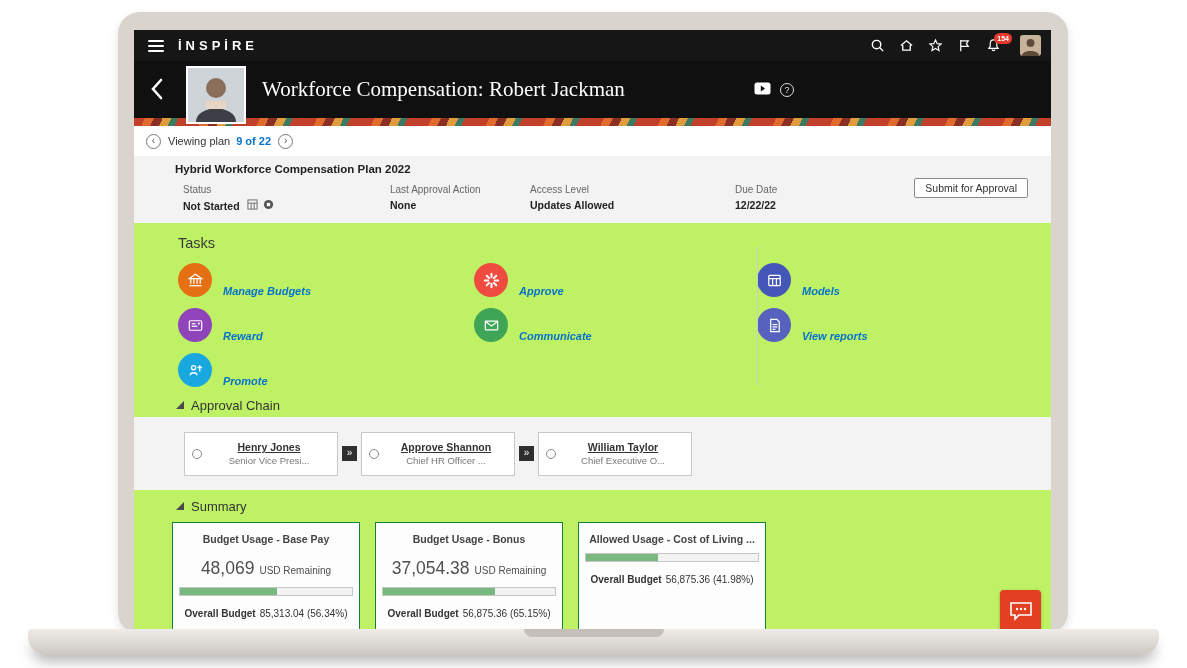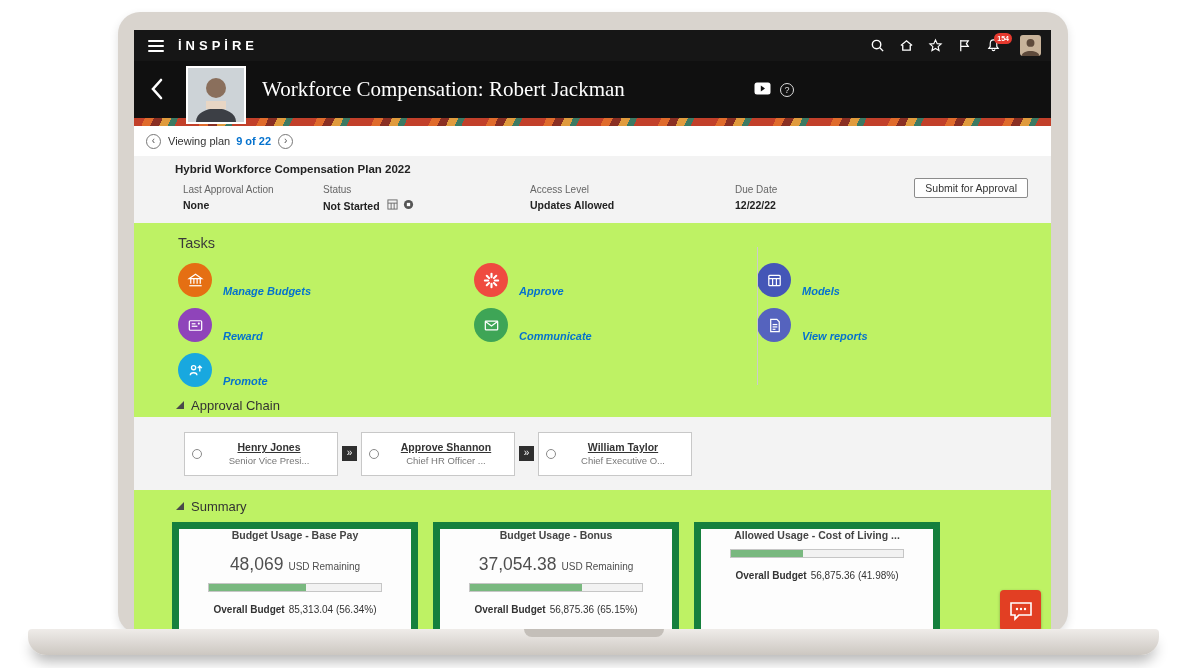--- a/index.html
+++ b/index.html
@@ -87,21 +87,21 @@
   .aradio { position:absolute; left:7px; top:50%; transform:translateY(-50%); width:10px; height:10px;
             border:1px solid #8a8a8a; border-radius:50%; background:#fff; cursor:pointer; }
   .aname { font-size:10.5px; font-weight:bold; color:#333; text-align:center;text-decoration:underline; }
   .atitle { font-size:9.5px; color:#777; text-align:center; margin-top:2px; white-space:nowrap; overflow:hidden; }
   .achev { width:15px; height:15px; background:#2e2e2e; color:#fff; font-size:10px; line-height:14px;
            text-align:center; margin:0 4px; flex:0 0 15px; }
 
   
   .summary { margin-top:6px; }
   .cards { display:flex; gap:15px; margin:6px 0 0 38px; }
-  .card { width:246px; height:122px; border:7px solid #15803d; background:#fdfdfd; text-align:center; }
+  .card { width:188px; height:122px; border:1px solid #15803d; background:#fdfdfd; text-align:center; padding-top:10px; }
   .card-title { font-size:10.5px; font-weight:bold; color:#444; }
   .remaining { margin-top:13px; color:#4f4f4f; }
   .rem-big { font-size:17.5px; }
   .rem-unit { font-size:10px; margin-left:5px; }
   .pbar { width:174px; height:9px; margin:8px auto 0; background:#f2f2f2; border:1px solid #c6c6c6; }
   .pfill { height:100%; }
   .overall { margin-top:12px; font-size:10px; color:#333; }
   .overall b { margin-right:4px; }
 
   
@@ -192,26 +192,20 @@
       <div class="viewrow">
         <span class="circ-btn">‹</span>
         <span class="vtext">Viewing plan</span>
         <span class="vpos" style="color: rgb(5, 114, 206);">9 of 22</span>
         <span class="circ-btn">›</span>
       </div>
 
       <div class="planbar">
         <div class="plan-name">Hybrid Workforce Compensation Plan 2022</div>
         <div class="plan-fields">
-          <div class="pfield pf2">
-            <div class="plabel">Last Approval Action</div>
-            <div class="pvalue">
-                <span>None</span>
-              </div>
-          </div>
           <div class="pfield pf1">
             <div class="plabel">Status</div>
             <div class="pvalue">
               <span>Not Started</span>
               <span class="status-icons">
                 <span>
                   <svg width="11" height="11" viewBox="0 0 12 12">
                       <g stroke="#666" fill="none" stroke-width="1">
                         <rect x="1" y="1" width="10" height="10"></rect>
                         <line x1="1" y1="4.5" x2="11" y2="4.5"></line>
@@ -222,20 +216,26 @@
                 </span>
                 <span>
                   <svg width="11" height="11" viewBox="0 0 12 12">
                       <circle cx="6" cy="6" r="5" fill="#555"></circle>
                       <rect x="4.2" y="4.2" width="3.6" height="3.6" fill="#fff"></rect>
                     </svg>
                 </span>
               </span>
             </div>
           </div>
+          <div class="pfield pf2">
+            <div class="plabel">Last Approval Action</div>
+            <div class="pvalue">
+                <span>None</span>
+              </div>
+          </div>
           <div class="pfield pf3">
             <div class="plabel">Access Level</div>
             <div class="pvalue">
                 <span>Updates Allowed</span>
               </div>
           </div>
           <div class="pfield">
             <div class="plabel">Due Date</div>
             <div class="pvalue">
                 <span>12/22/22</span>

